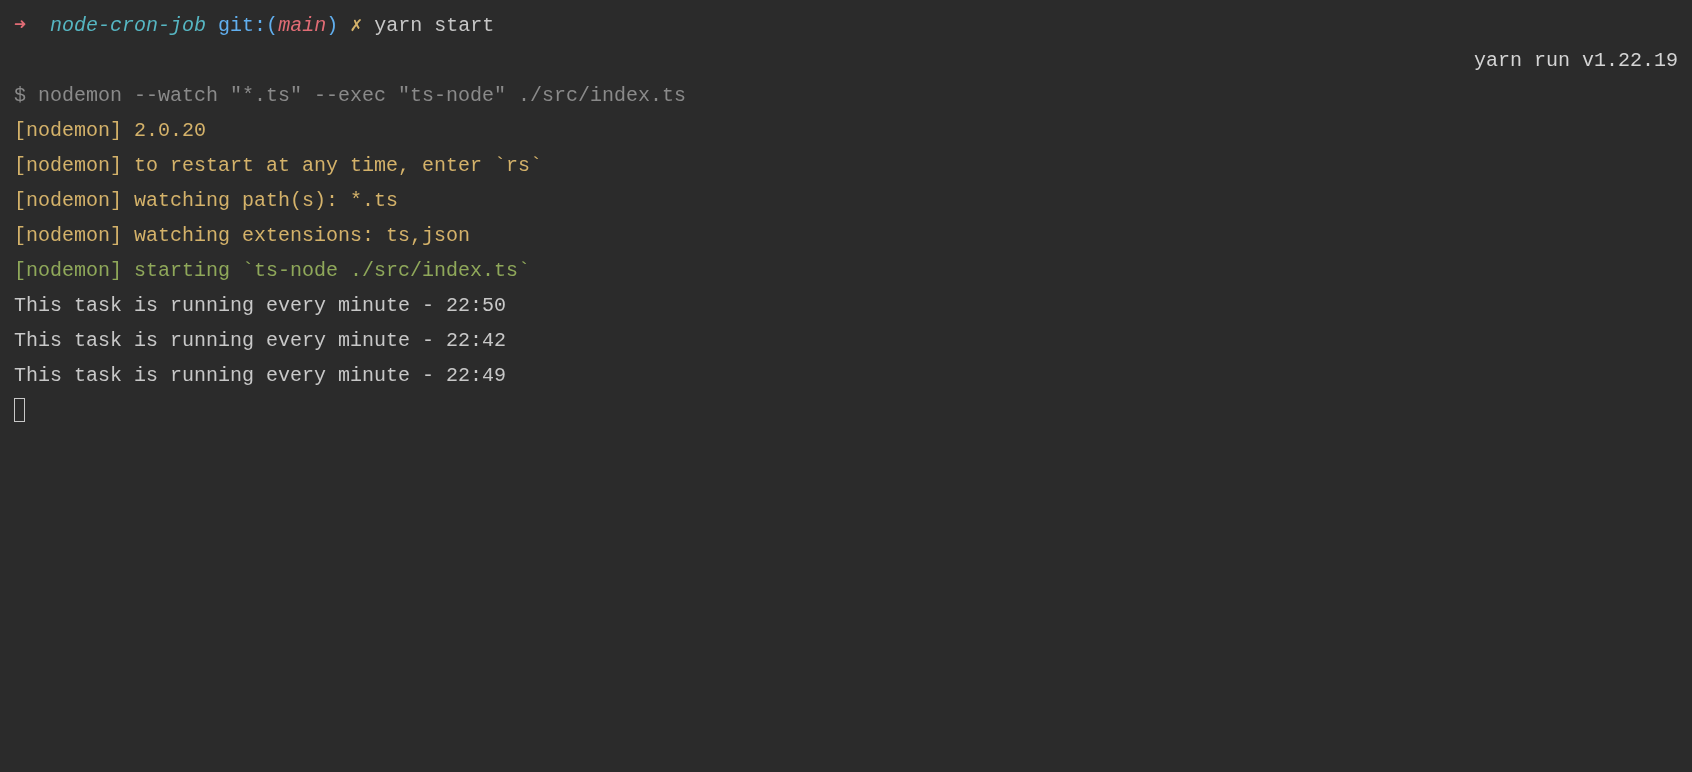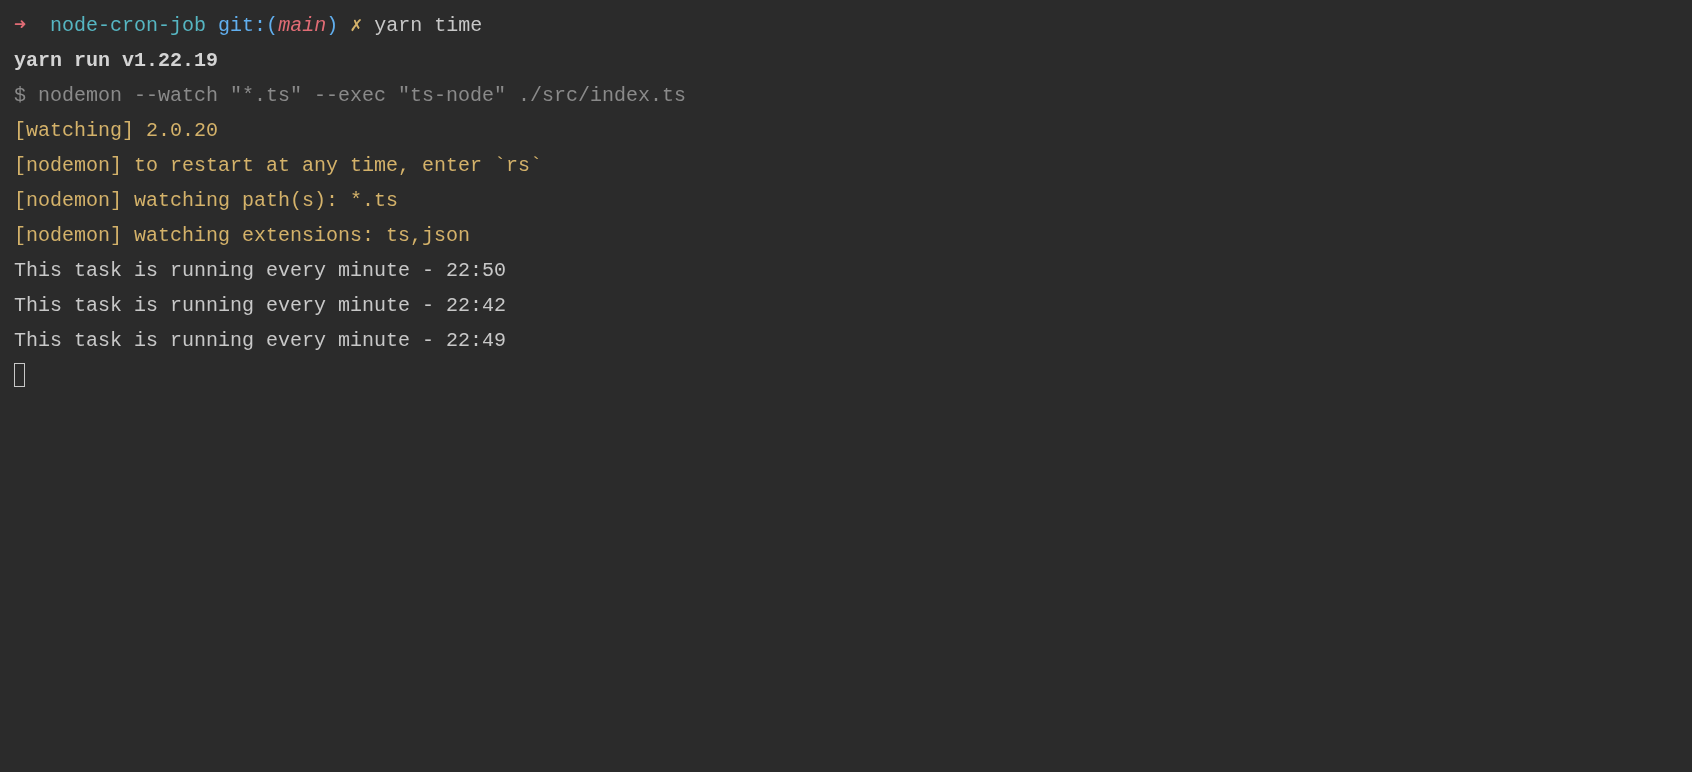--- a/index.html
+++ b/index.html
@@ -15,45 +15,46 @@
       padding: 8px 14px;
       color: #c8c8c8;
       width: 1692px;
       height: 772px;
       overflow: hidden;
     }
     .line {
       white-space: pre;
     }
     .arrow { color: #e06c75; }
-    .cyan { color: #56b6c2; }
+    .cyan { color: #56b6c2; font-style: italic; }
     .blue { color: #61afef; }
     .red { color: #e06c75; font-style: italic; }
-    .bold-white { color: #d4d4d4; font-weight: bold; }
+    .bold-white { color: #d4d4d4; font-weight: normal; text-align: right; }
     .dim { color: #8a8a8a; }
     .yellow { color: #d4b26a; }
     .green { color: #8fa85a; }
     .white { color: #c8c8c8; }
     .cursor {
       display: inline-block;
       width: 11px;
       height: 24px;
       border: 1px solid #c8c8c8;
       vertical-align: text-bottom;
       margin-top: 4px;
     }
   </style>
 </head>
 <body>
 
 <div class="terminal">
-  <div class="line"><span class="arrow">➜</span><span>  </span><span class="cyan">node-cron-job</span><span> </span><span class="blue">git:(</span><span class="red">main</span><span class="blue">)</span><span> </span><span class="yellow">✗</span><span> </span><span class="white">yarn time</span></div>
+  <div class="line"><span class="arrow">➜</span><span>  </span><span class="cyan">node-cron-job</span><span> </span><span class="blue">git:(</span><span class="red">main</span><span class="blue">)</span><span> </span><span class="yellow">✗</span><span> </span><span class="white">yarn start</span></div>
   <div class="line bold-white">yarn run v1.22.19</div>
   <div class="line dim">$ nodemon --watch "*.ts" --exec "ts-node" ./src/index.ts</div>
-  <div class="line yellow">[watching] 2.0.20</div>
+  <div class="line yellow">[nodemon] 2.0.20</div>
   <div class="line yellow">[nodemon] to restart at any time, enter `rs`</div>
   <div class="line yellow">[nodemon] watching path(s): *.ts</div>
   <div class="line yellow">[nodemon] watching extensions: ts,json</div>
+  <div class="line green">[nodemon] starting `ts-node ./src/index.ts`</div>
   <div class="line white">This task is running every minute - 22:50</div>
   <div class="line white">This task is running every minute - 22:42</div>
   <div class="line white">This task is running every minute - 22:49</div>
   <div class="line"><span class="cursor"></span></div>
 </div>
 
 </body></html>

